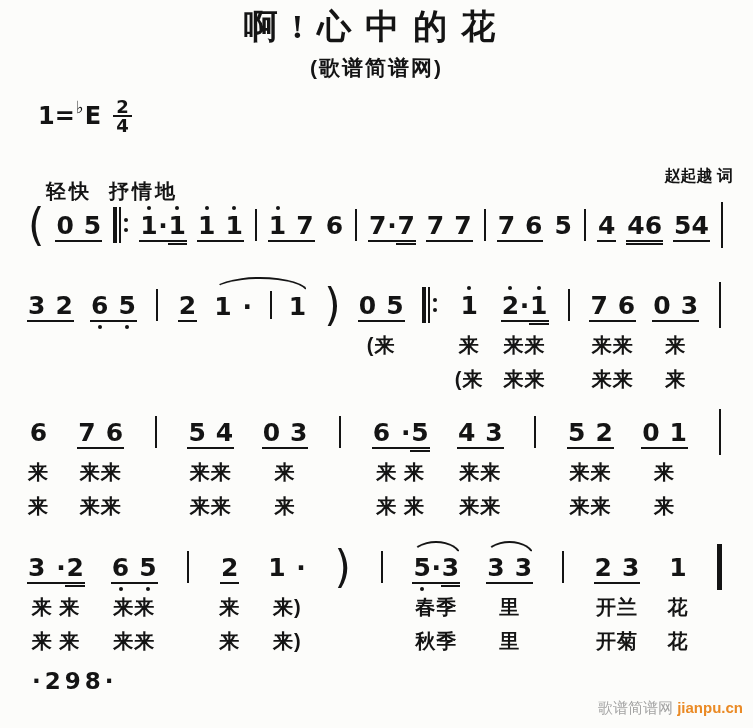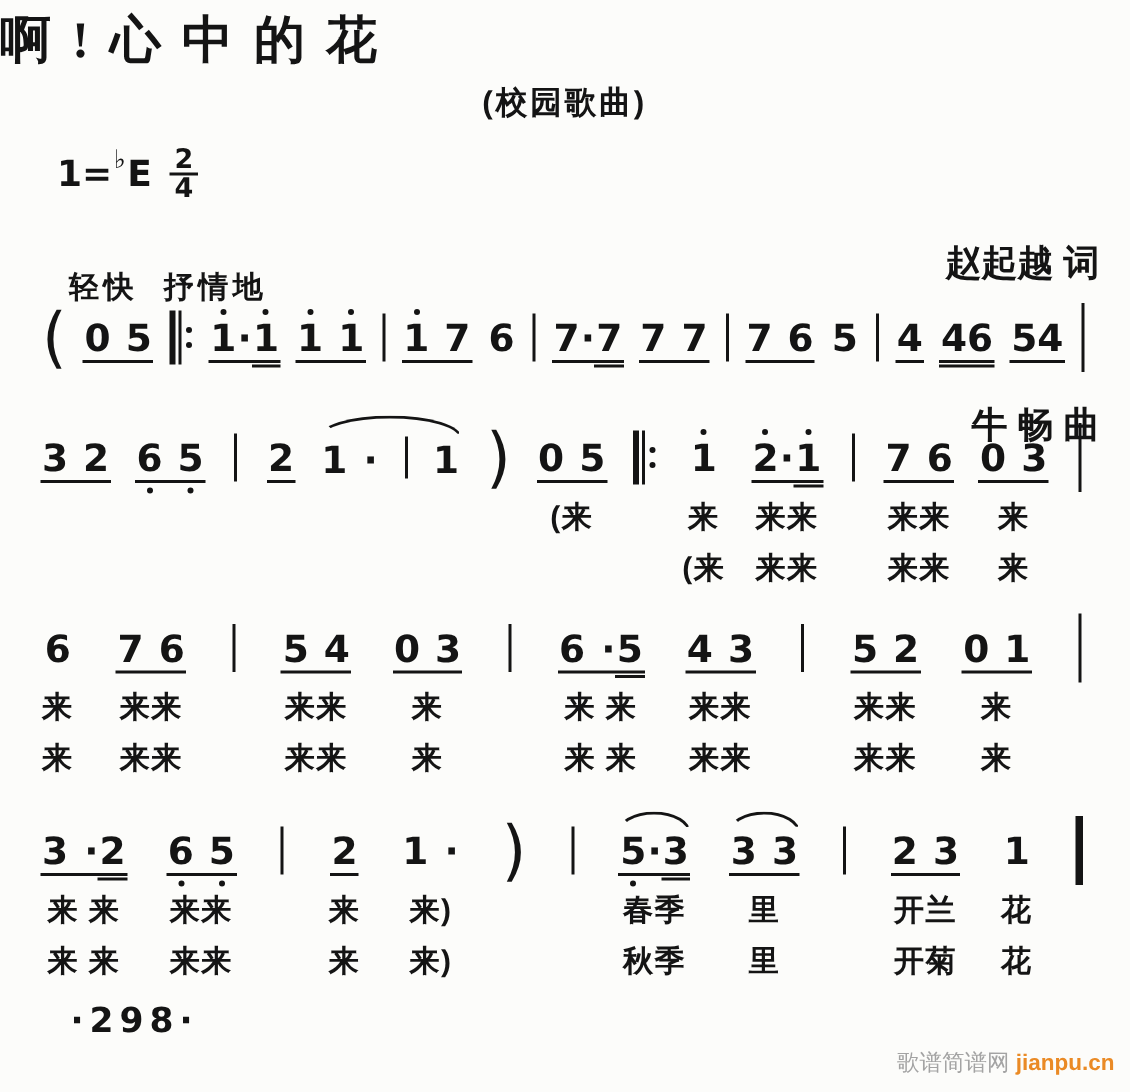--- a/index.html
+++ b/index.html
@@ -2,31 +2,31 @@
 <html><head>
 <meta charset="utf-8">
 <style>
   html,body{margin:0;padding:0;}
   body{
     width:753px;height:728px;position:relative;overflow:hidden;
     background:#fcfcfa;color:#141414;
     font-family:"Liberation Sans",sans-serif;
   }
   .title{
-    position:absolute;top:4px;left:0;right:0;text-align:left;
+    position:absolute;top:4px;left:0;right:0;text-align:center;
     font-size:34px;font-weight:bold;letter-spacing:14px;white-space:pre;
     font-family:"Liberation Serif",serif;
   }
   .subtitle{
     position:absolute;top:54px;left:0;right:0;text-align:center;
     font-size:21px;font-weight:bold;letter-spacing:2px;
   }
   .credits{
     position:absolute;top:86px;right:20px;text-align:right;
-    font-size:24px;font-weight:bold;line-height:36px;white-space:pre;
+    font-size:16px;font-weight:bold;line-height:36px;white-space:pre;
   }
   .keysig{
     position:absolute;top:98px;left:38px;
     font-size:24px;font-weight:bold;display:flex;align-items:center;
     font-family:"DejaVu Sans",sans-serif;
   }
   .keysig .flat{font-size:17px;position:relative;top:-9px;margin:0 1px;}
   .meter{display:inline-flex;flex-direction:column;align-items:center;margin-left:12px;
     font-size:18px;line-height:17px;}
   .meter .mt{border-bottom:2px solid #141414;padding:0 3px;}
@@ -71,48 +71,47 @@
   .rpt .rt{width:2px;height:36px;background:#141414;margin-left:2px;}
   .rpt .rd{display:flex;flex-direction:column;justify-content:center;gap:6px;margin-left:3px;}
   .rpt .rd i{display:block;width:4px;height:4px;border-radius:50%;background:#141414;}
   .bigparen{font-size:42px;font-weight:normal;line-height:42px;transform:scaleY(1.05);
     font-family:"DejaVu Sans",sans-serif;}
   .lyr{
     font-size:20px;font-weight:bold;line-height:34px;min-height:34px;
     white-space:pre;letter-spacing:1px;
   }
   .pageno{
-    position:absolute;top:668px;left:47px;
+    position:absolute;top:668px;left:32px;
     font-size:23px;font-weight:bold;letter-spacing:4px;
     font-family:"DejaVu Sans",sans-serif;
   }
   .watermark{position:absolute;top:699px;right:10px;font-size:15px;text-align:center;}
   .wm-site{color:#a3a3a3;}
   .wm-url{font-weight:bold;}
 </style>
 </head>
 <body>
 
 <div class="page">
   <div class="title">啊!心中的花</div>
-  <div class="subtitle">(校园歌曲)</div>
+  <div class="subtitle">(歌谱简谱网)</div>
 
   <div class="keysig">
     <span>1=</span>
       <span class="flat">♭</span>
       <span>E</span>
     <span class="meter">
       <span class="mt">2</span>
       <span class="mb">4</span>
     </span>
   </div>
 
   <div class="credits">
     <div>赵起越 词</div>
-    <div>牛 畅 曲</div>
   </div>
 
   <div class="tempo">轻快  抒情地</div>
 
   <div class="systems">
       <div class="system">
         <div class="cell">
           <div class="ncell">
             <span class="bigparen">(</span>
           </div>

